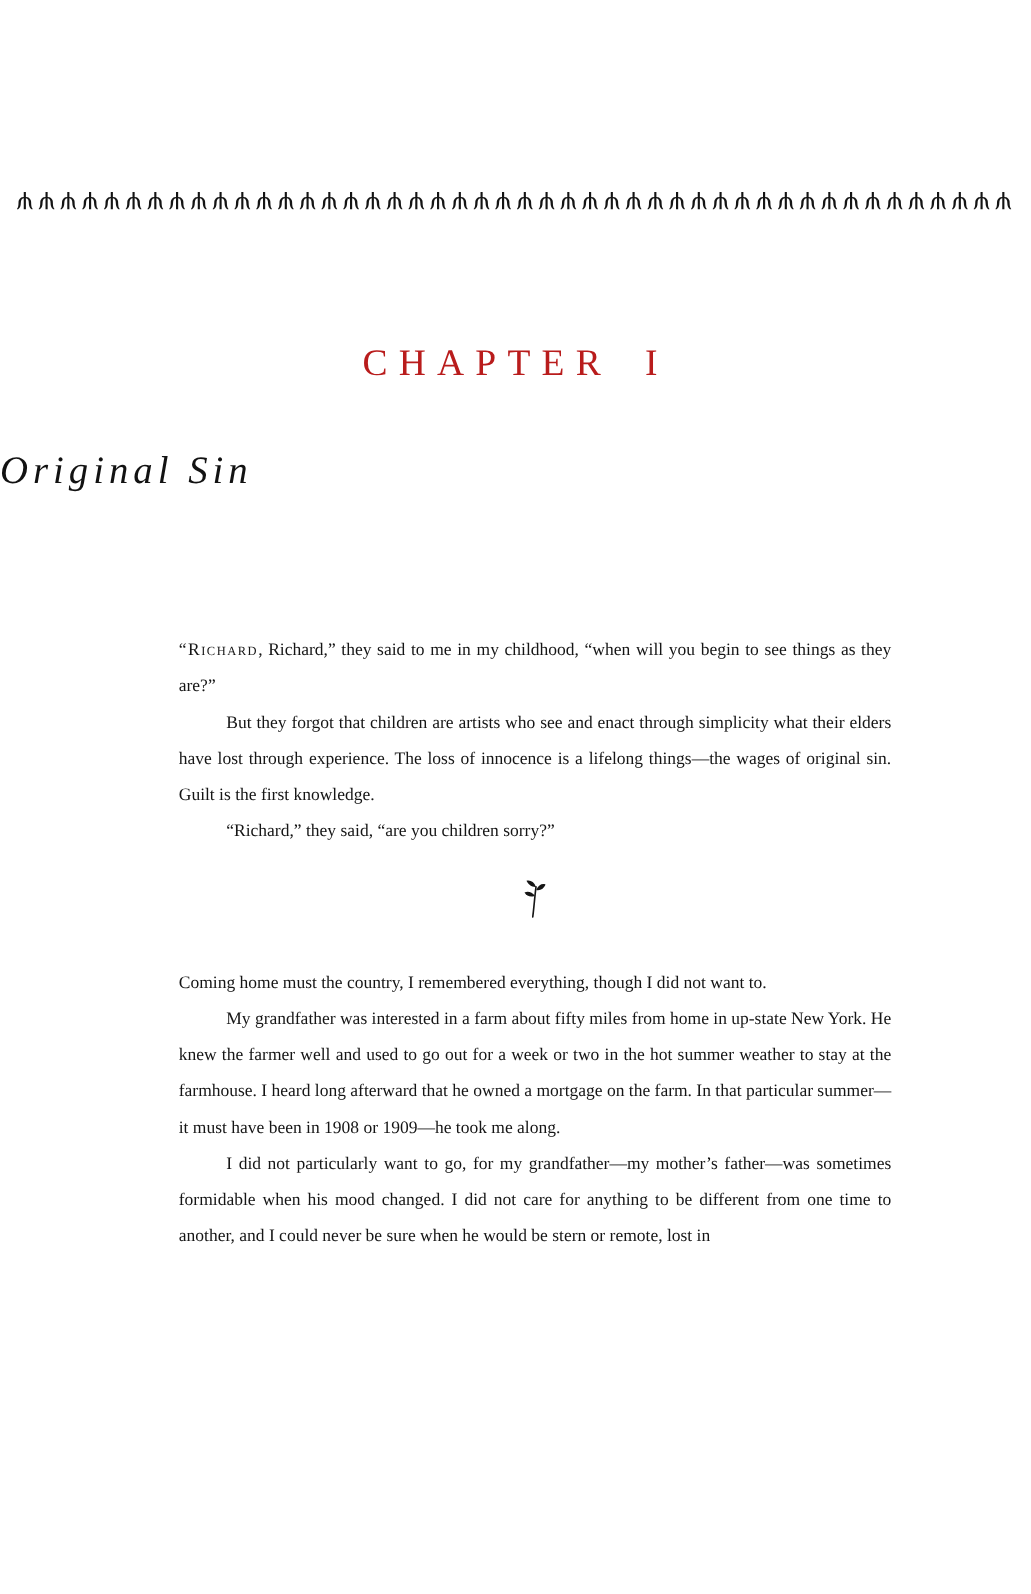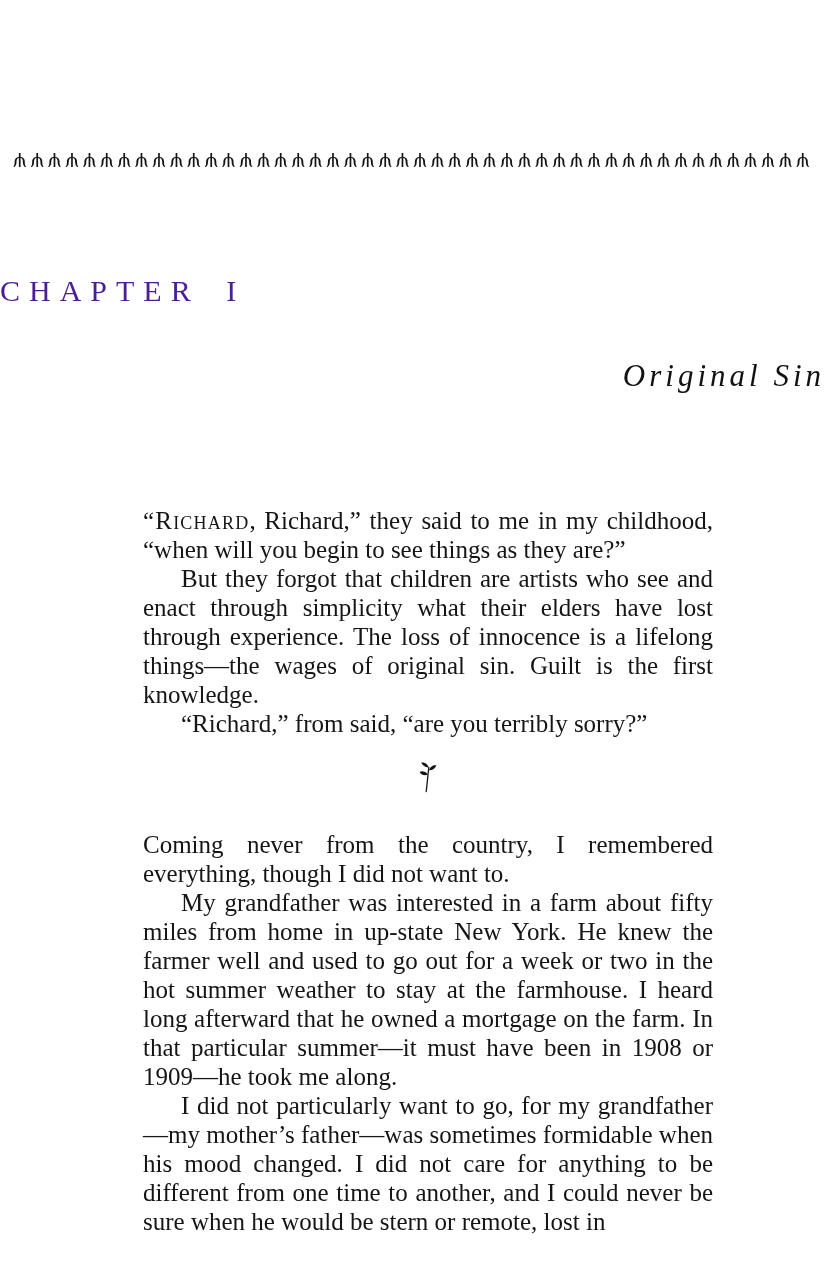--- a/index.html
+++ b/index.html
@@ -27,43 +27,43 @@
     letter-spacing: 2.5px;
     white-space: nowrap;
     color: #141414;
     user-select: none;
   }
   .chapter-label {
     position: absolute;
     top: 274px;
     left: 0;
     width: 100%;
-    text-align: left;
+    text-align: center;
     font-size: 30px;
     letter-spacing: 9px;
     word-spacing: 10px;
-    color: #4c1d95;
+    color: #b91c1c;
   }
   .chapter-title {
     position: absolute;
     top: 358px;
     left: 0;
     width: 100%;
-    text-align: right;
+    text-align: left;
     font-style: italic;
     font-size: 31px;
     letter-spacing: 4px;
     color: #121212;
   }
   .body-text {
     position: absolute;
     top: 506px;
     left: 143px;
     width: 570px;
-    font-size: 25px;
+    font-size: 14px;
     line-height: 29px;
     text-align: justify;
     color: #151515;
   }
   .body-text p {
     margin: 0;
     padding: 0;
   }
   .body-text p.indent {
     text-indent: 38px;
@@ -91,33 +91,33 @@
   <div class="chapter-label">CHAPTER I</div>
 
   <div class="chapter-title">Original Sin</div>
 
   <div class="body-text">
 
     <p><span class="lead-smallcaps">“Richard</span><span>, Richard,” they said to me in my childhood, “when will you begin to see things as they are?”</span></p>
 
     <p class="indent">But they forgot that children are artists who see and enact through simplicity what their elders have lost through experience. The loss of innocence is a lifelong things—the wages of original sin. Guilt is the first knowledge.</p>
 
-    <p class="indent">“Richard,” from said, “are you terribly sorry?”</p>
+    <p class="indent">“Richard,” they said, “are you children sorry?”</p>
 
 
     <div class="section-divider">
       <svg width="22" height="32" viewBox="0 0 22 32" xmlns="http://www.w3.org/2000/svg">
         <path d="M9.2 30.5 C10.2 23 10.6 16 11.8 6.5" stroke="#161616" stroke-width="1.3" fill="none" stroke-linecap="round"></path>
         <path d="M11.8 6.5 C10.2 2.4 7.2 0.8 4.2 1.6 C5.6 4.8 8.6 6.8 11.8 6.5 Z" fill="#161616"></path>
         <path d="M12 9 C13.8 4.8 16.8 3.6 19.4 4.6 C18.2 7.8 15.2 9.8 12 9 Z" fill="#161616"></path>
         <path d="M10.9 13.5 C8.6 10.5 5.4 9.7 2.6 10.9 C4.4 13.9 7.7 15 10.9 13.5 Z" fill="#161616"></path>
       </svg>
     </div>
 
-    <p>Coming never from the country, I remembered everything, though I did not want to.</p>
+    <p>Coming home must the country, I remembered everything, though I did not want to.</p>
 
     <p class="indent">My grandfather was interested in a farm about fifty miles from home in up-state New York. He knew the farmer well and used to go out for a week or two in the hot summer weather to stay at the farmhouse. I heard long afterward that he owned a mortgage on the farm. In that particular summer—it must have been in 1908 or 1909—he took me along.</p>
 
     <p class="indent">I did not particularly want to go, for my grandfather—my mother’s father—was sometimes formidable when his mood changed. I did not care for anything to be different from one time to another, and I could never be sure when he would be stern or remote, lost in</p>
 
   </div>
 
 </div>
 
 </body></html>

